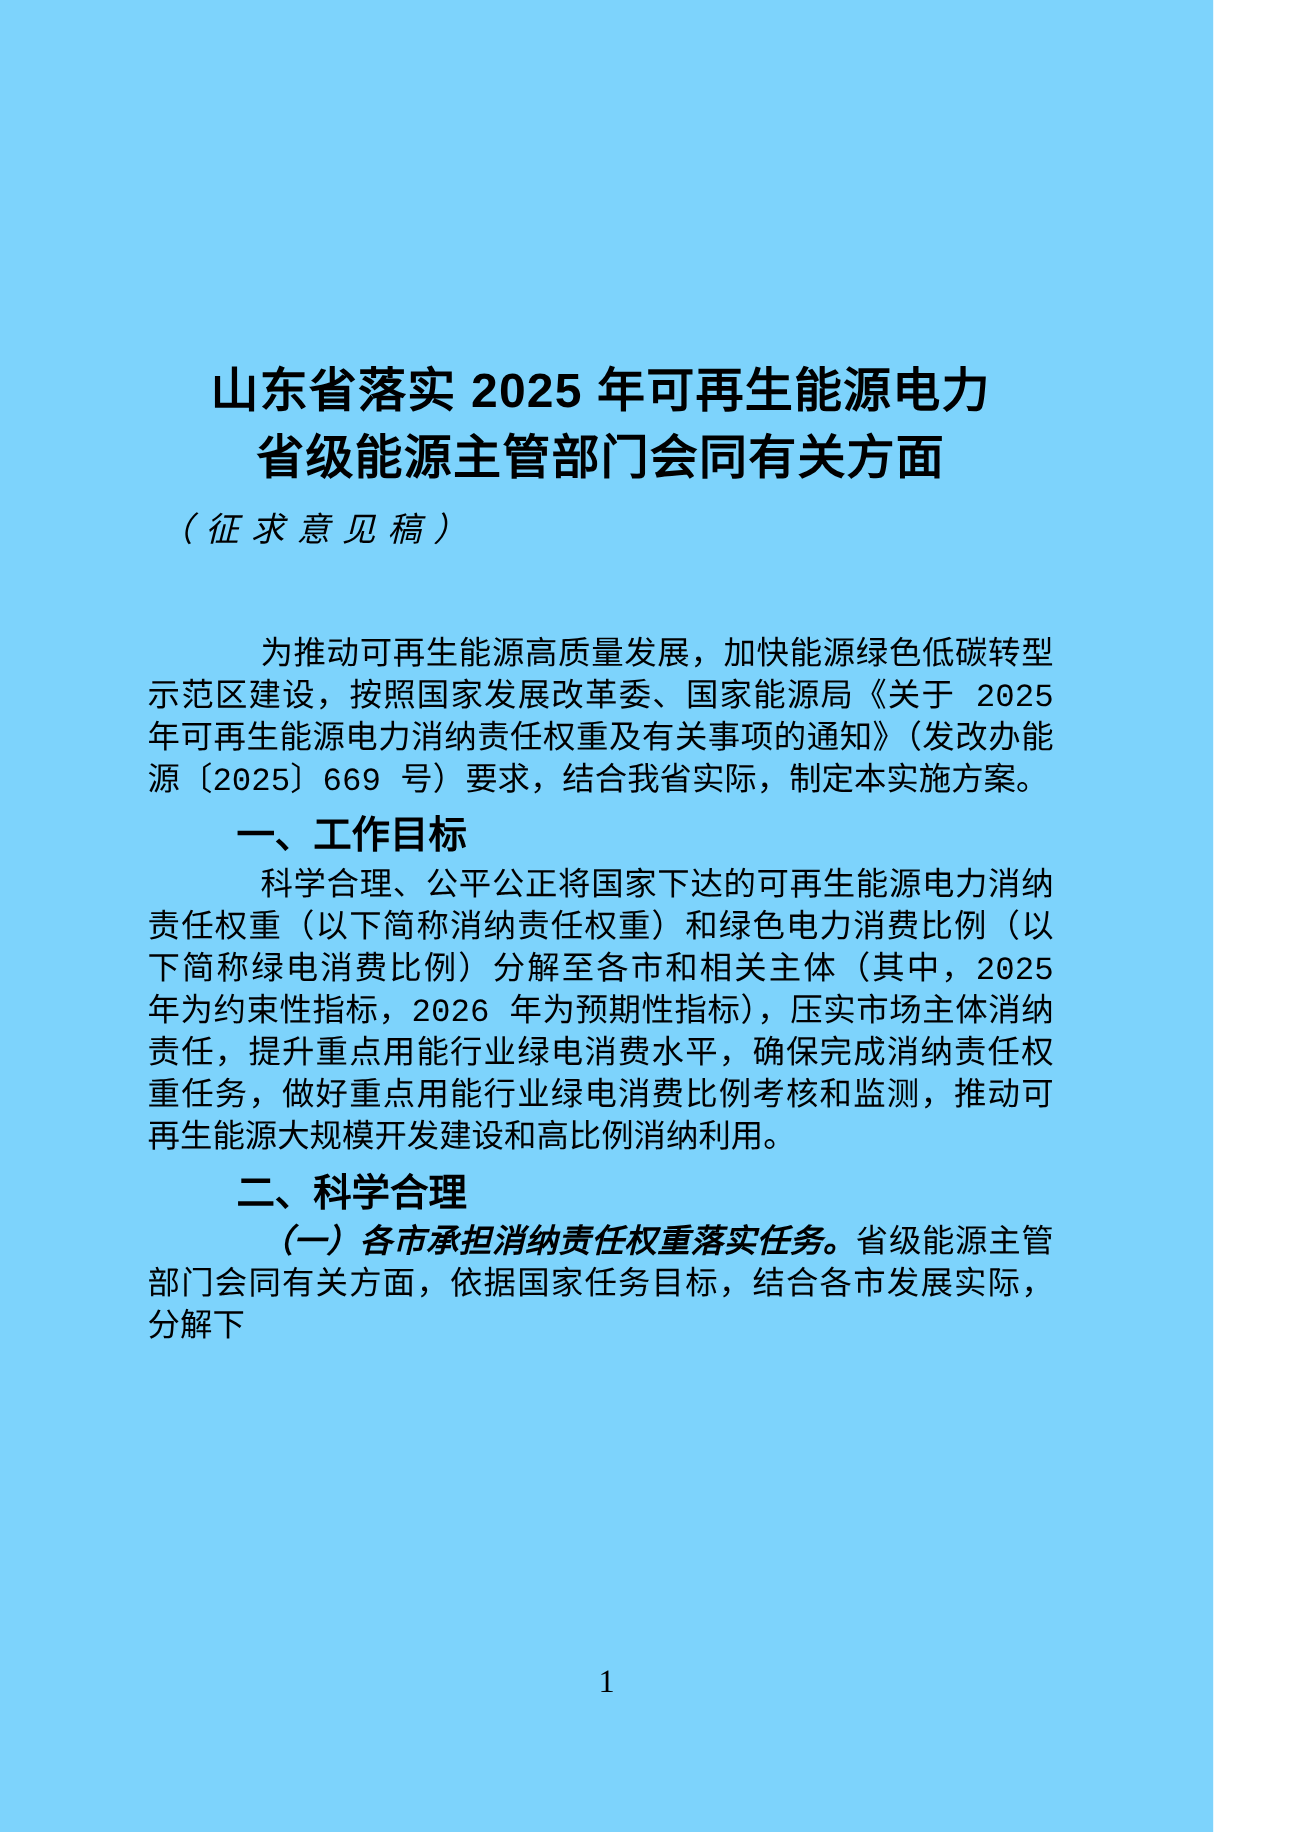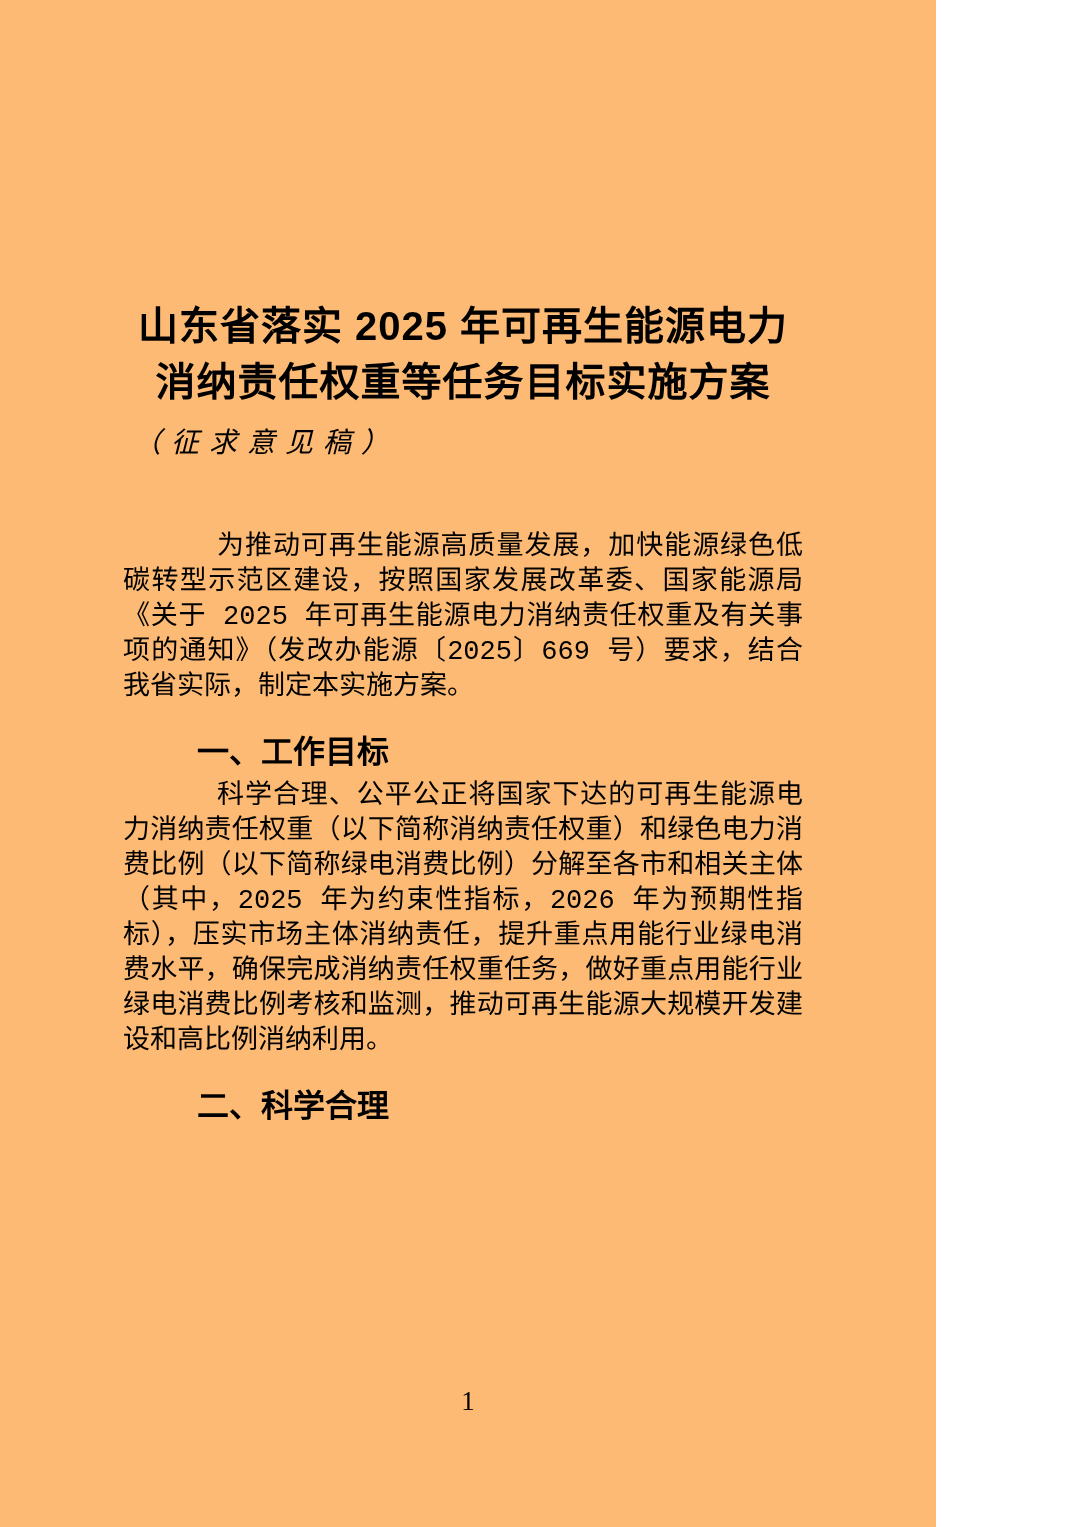--- a/index.html
+++ b/index.html
@@ -4,23 +4,23 @@
 <style>
   * { margin: 0; padding: 0; box-sizing: border-box; }
 
   html, body {
     width: 1080px;
     background: #ffffff;
   }
 
   .page {
     position: relative;
-    width: 936px;
+    width: 1011px;
     height: 1527px;
-    background: #fdba74;
+    background: #7dd3fc;
     color: #000000;
     overflow: hidden;
   }
 
   .content {
     padding: 0 133px 0 123px; 
   }
 
   
   .title-block {
@@ -58,21 +58,20 @@
     word-break: break-all;
   }
 
   
   p.heading {
     font-family: "Liberation Sans", "DejaVu Sans", sans-serif;
     font-weight: bold;
     font-size: 32px;
     line-height: 52.5px;
     text-indent: 74px;
-    margin-top: 21px;
   }
 
   
   .lead {
     font-weight: bold;
     font-style: italic;
   }
 
   .page-number {
     position: absolute;
@@ -86,33 +85,34 @@
   }
 </style>
 </head>
 <body>
 
 <div class="page">
   <div class="content">
 
     <div class="title-block">
       <div>山东省落实 2025 年可再生能源电力</div>
-      <div>消纳责任权重等任务目标实施方案</div>
+      <div>省级能源主管部门会同有关方面</div>
     </div>
 
     <div class="subtitle">（征求意见稿）</div>
 
     <div class="body-text">
 
       <p class="body">为推动可再生能源高质量发展，加快能源绿色低碳转型示范区建设，按照国家发展改革委、国家能源局《关于 2025 年可再生能源电力消纳责任权重及有关事项的通知》（发改办能源〔2025〕669 号）要求，结合我省实际，制定本实施方案。</p>
 
       <p class="heading">一、工作目标</p>
 
       <p class="body">科学合理、公平公正将国家下达的可再生能源电力消纳责任权重（以下简称消纳责任权重）和绿色电力消费比例（以下简称绿电消费比例）分解至各市和相关主体（其中，2025 年为约束性指标，2026 年为预期性指标），压实市场主体消纳责任，提升重点用能行业绿电消费水平，确保完成消纳责任权重任务，做好重点用能行业绿电消费比例考核和监测，推动可再生能源大规模开发建设和高比例消纳利用。</p>
 
       <p class="heading">二、科学合理</p>
 
+      <p class="body"><span class="lead">（一）各市承担消纳责任权重落实任务。</span><span>省级能源主管部门会同有关方面，依据国家任务目标，结合各市发展实际，分解下</span></p>
 
     </div>
   </div>
 
   <div class="page-number">1</div>
 </div>
 
 </body></html>

